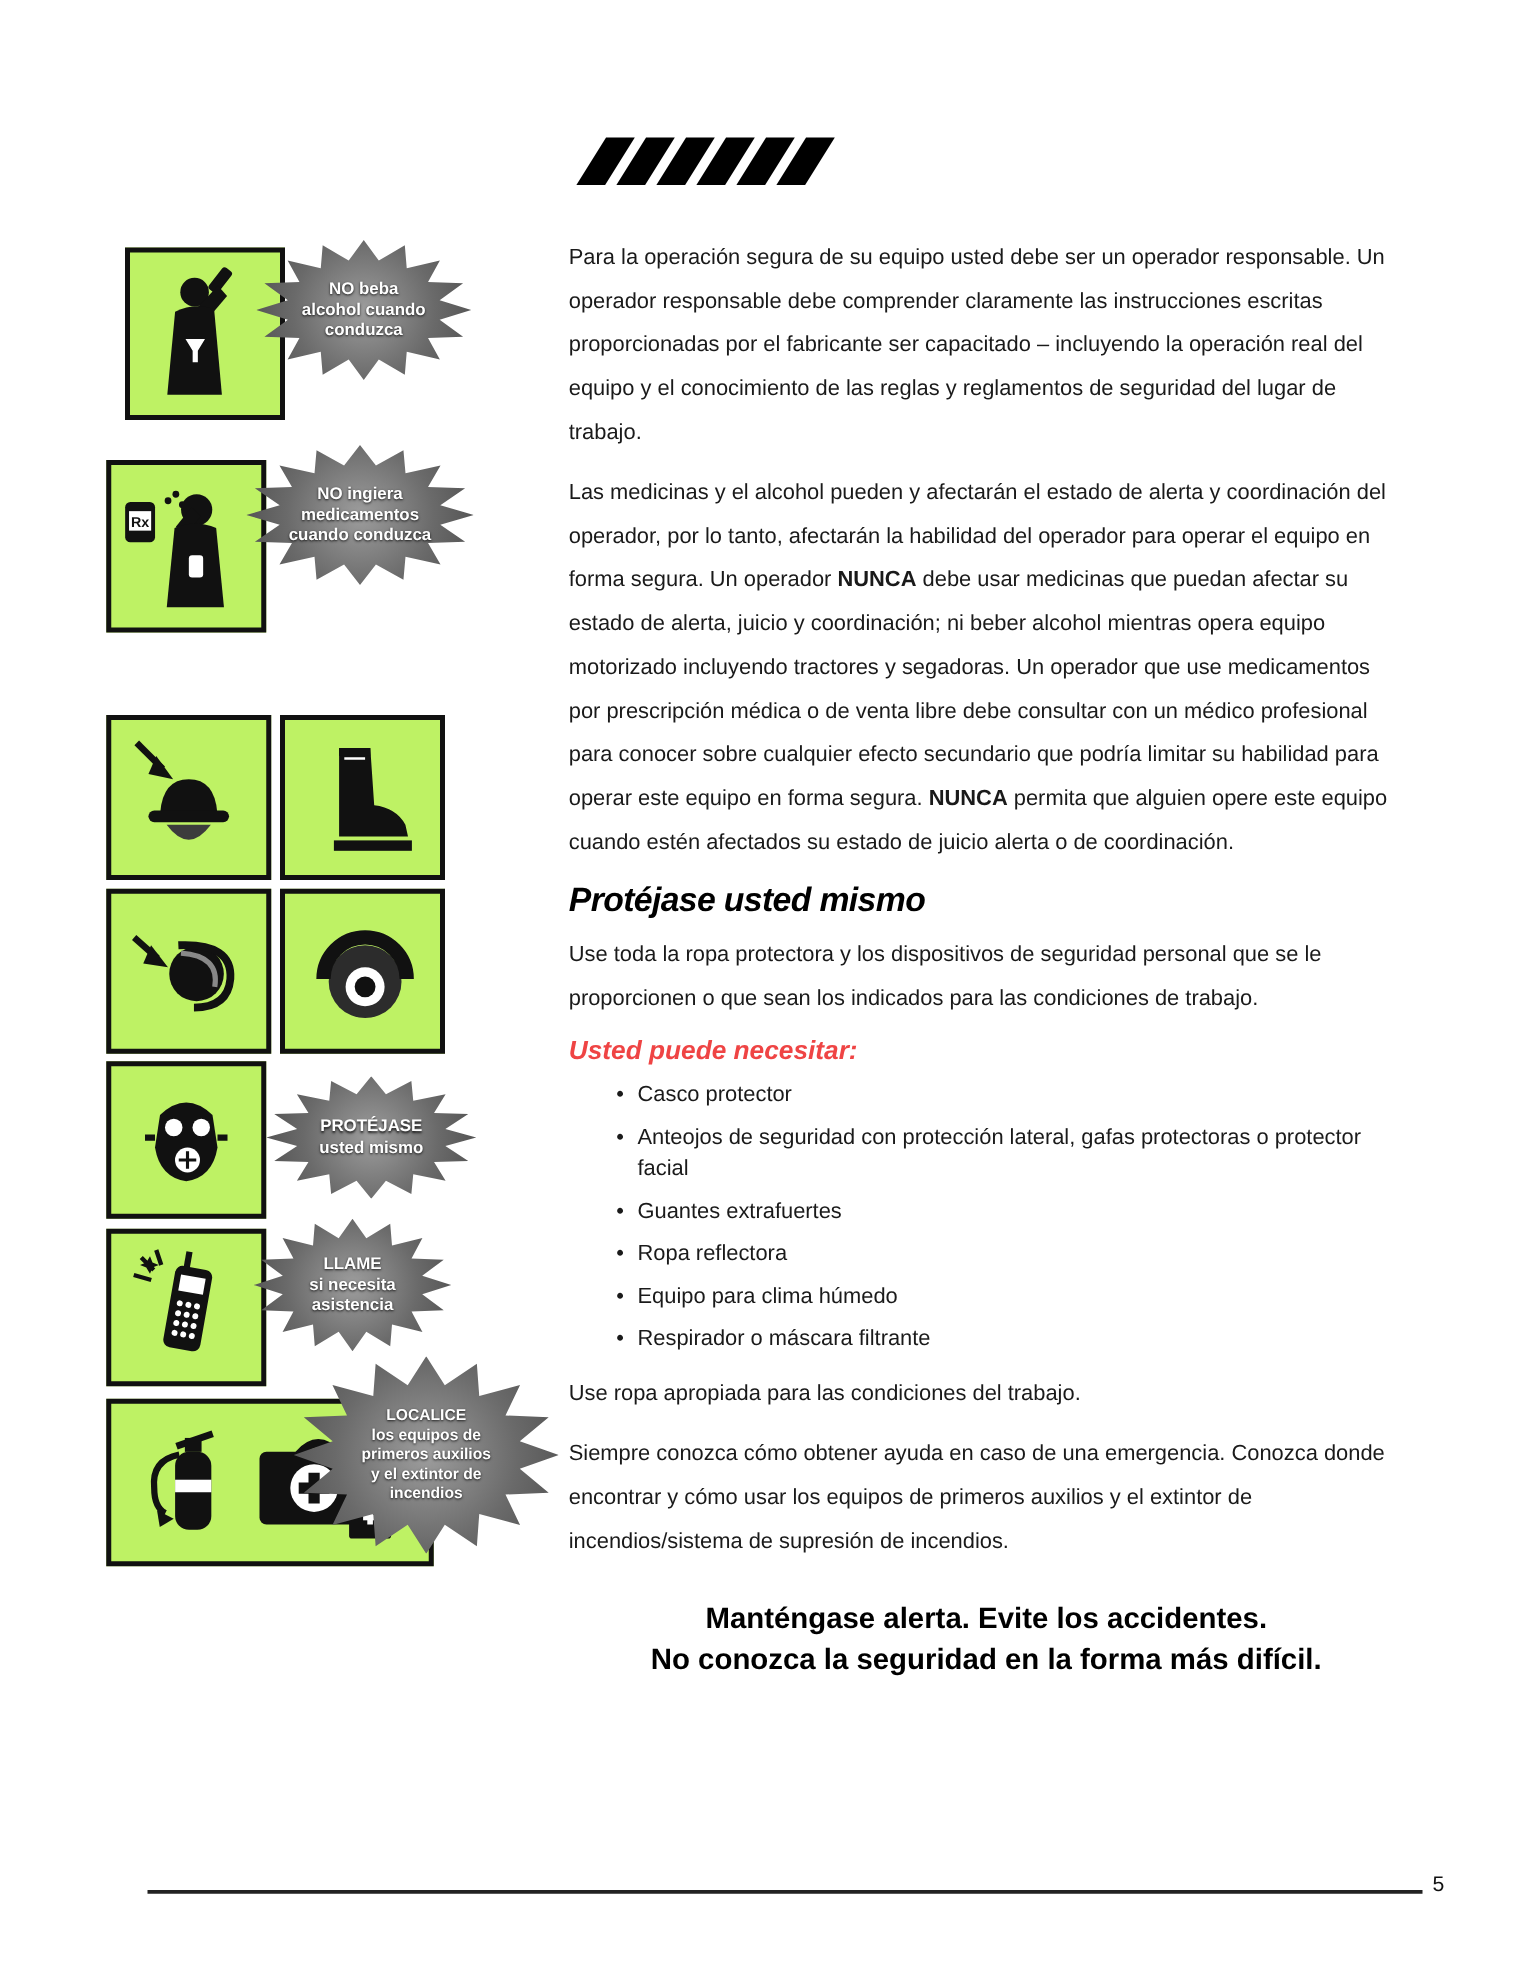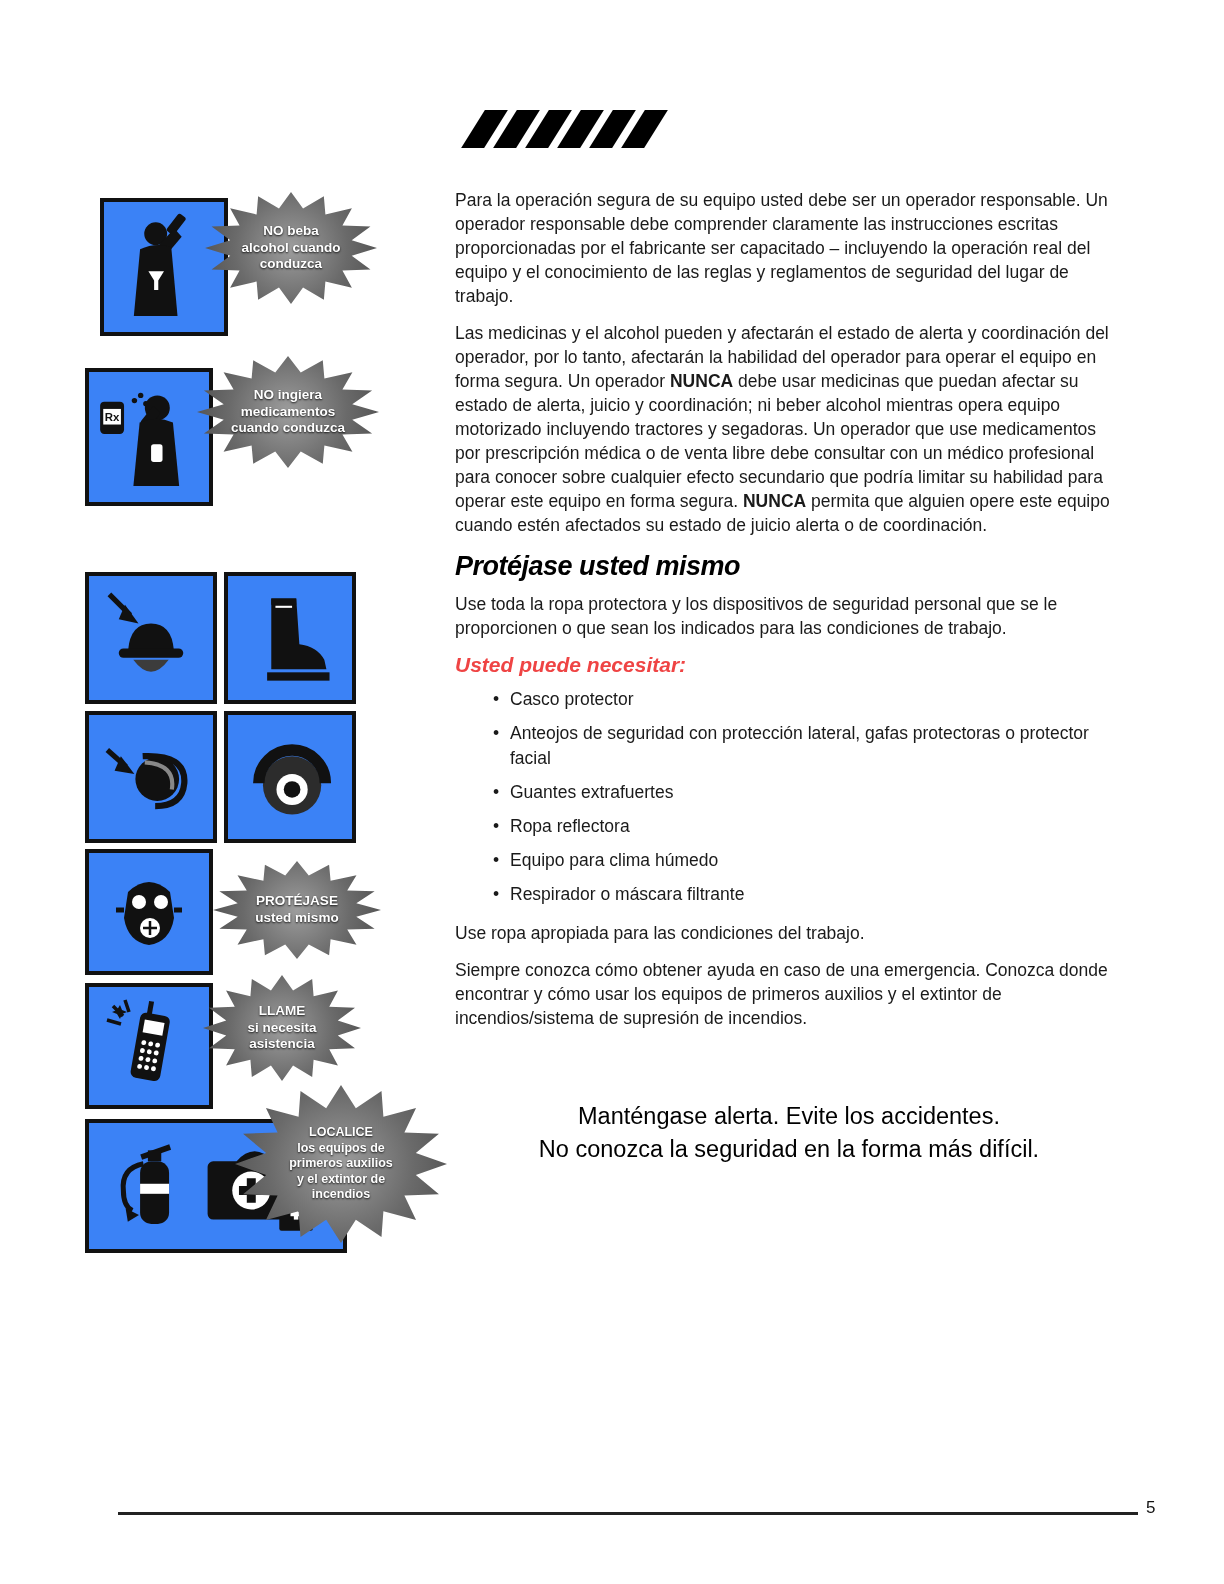--- a/index.html
+++ b/index.html
@@ -7,31 +7,31 @@
     position:relative;width:1224px;height:1584px;background:#fff;margin:0 auto;
     font-family:"Liberation Sans","DejaVu Sans",sans-serif;color:#1a1a1a;overflow:hidden;
   }
   
   .title-row{position:absolute;left:455px;top:104px;width:670px;display:flex;align-items:center;}
   .title-text{font-size:39px;font-weight:bold;font-style:italic;letter-spacing:-1.5px;color:#000;white-space:nowrap;}
   .stripes{display:flex;gap:9px;margin-left:18px;padding-top:6px;}
   .stripe{width:23px;height:38px;background:#000;transform:skewX(-32deg);}
   
   .content{position:absolute;left:455px;top:188px;width:668px;}
-  p.body{font-size:17.5px;line-height:24px;margin:0 0 13px 0;}
+  p.body{font-size:17.5px;line-height:35px;margin:0 0 13px 0;}
   h2.section{font-size:27px;font-style:italic;font-weight:bold;margin:14px 0 10px 0;color:#000;letter-spacing:-0.5px;}
   h3.sub{font-size:21px;font-style:italic;font-weight:bold;margin:12px 0 10px 0;color:#ef4444;}
   ul.needs{margin:0 0 14px 38px;padding:0;list-style:none;}
   ul.needs li{font-size:17.5px;line-height:25px;margin:0 0 9px 0;padding-left:17px;position:relative;}
   ul.needs li::before{content:"\2022";position:absolute;left:0;top:0;}
-  .alert{ text-align:center;font-weight:normal;font-size:23.5px;line-height:33px;margin-top:70px;color:#000;}
+  .alert{ text-align:center;font-weight:bold;font-size:23.5px;line-height:33px;margin-top:28px;color:#000;}
   
   .leftcol{position:absolute;left:85px;top:198px;width:380px;}
   .lrow{position:relative;}
-  .box{box-sizing:border-box;border:4px solid #111;background:#3b82f6;display:flex;align-items:center;justify-content:center;}
+  .box{box-sizing:border-box;border:4px solid #111;background:#bef264;display:flex;align-items:center;justify-content:center;}
   .box svg{display:block;}
   .b-small{width:128px;height:138px;}
   .b-cell{width:132px;height:132px;}
   .b-mid{width:128px;height:126px;}
   .b-wide{width:262px;height:134px;gap:6px;}
   .grid2{display:grid;grid-template-columns:132px 132px;gap:7px;width:271px;}
   .m1{margin-bottom:32px;padding-left:15px;} .m2{margin-bottom:66px;} .m3{margin-bottom:6px;}
   .m4{margin-bottom:8px;} .m5{margin-bottom:10px;}
   
   .burst{

